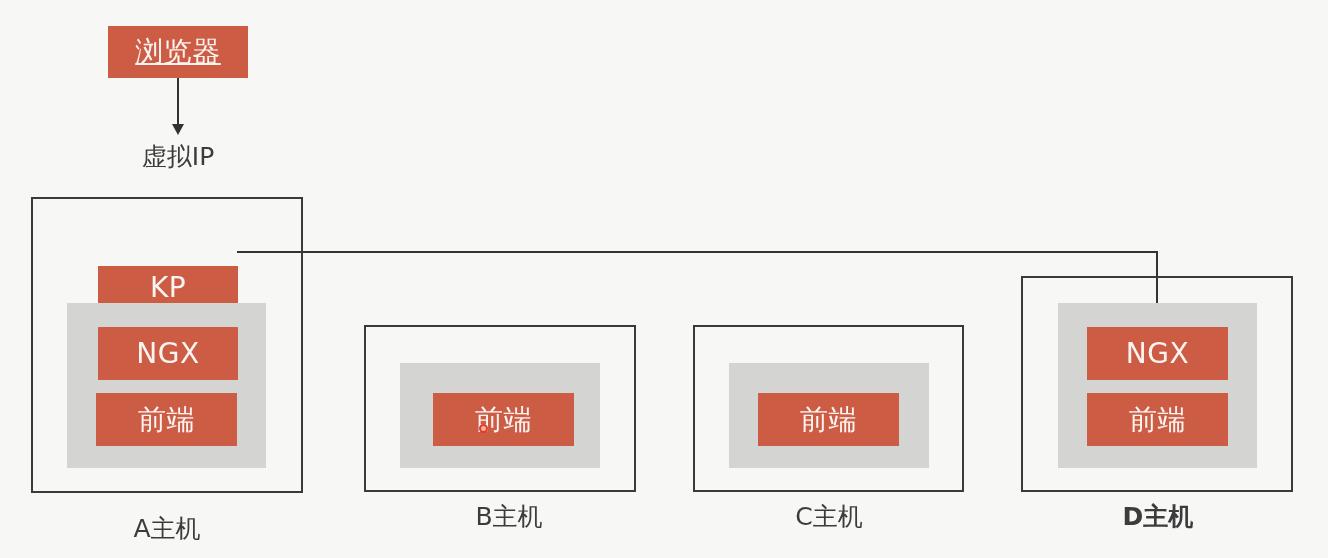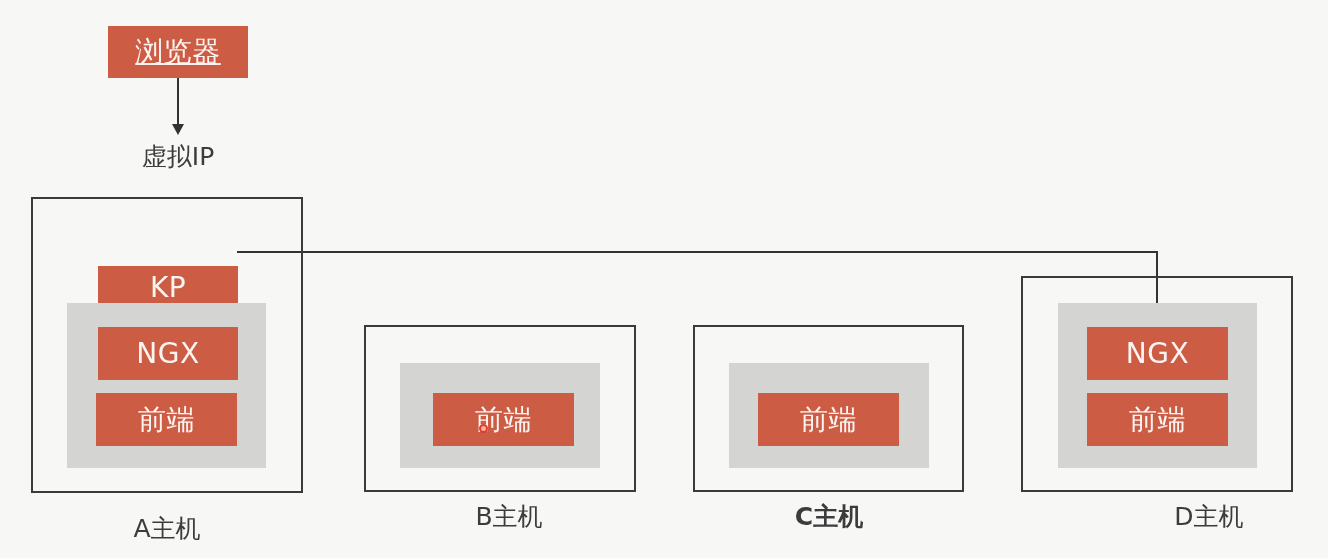--- a/index.html
+++ b/index.html
@@ -68,23 +68,23 @@
   <span>前端</span>
 </div>
 <div class="cursor-dot" style="left:479px;top:424px;"></div>
 <div class="abs label" style="left:439px;top:500px;width:140px;">B主机</div>
 
 <div class="abs host" style="left:693px;top:325px;width:271px;height:167px;"></div>
 <div class="abs gray" style="left:729px;top:363px;width:200px;height:105px;"></div>
 <div class="abs red" style="left:758px;top:393px;width:141px;height:53px;">
   <span>前端</span>
 </div>
-<div class="abs label" style="left:759px;top:500px;width:140px;font-weight:bold;">C主机</div>
+<div class="abs label" style="left:759px;top:500px;width:140px;">C主机</div>
 
 <div class="abs host" style="left:1021px;top:276px;width:272px;height:216px;"></div>
 <div class="abs gray" style="left:1058px;top:303px;width:199px;height:165px;"></div>
 <div class="abs red" style="left:1087px;top:327px;width:141px;height:53px;">
   <span>NGX</span>
 </div>
 <div class="abs red" style="left:1087px;top:393px;width:141px;height:53px;">
   <span>前端</span>
 </div>
-<div class="abs label" style="left:1139px;top:500px;width:140px;">D主机</div>
+<div class="abs label" style="left:1088px;top:500px;width:140px;font-weight:bold;">D主机</div>
 
 </body></html>

